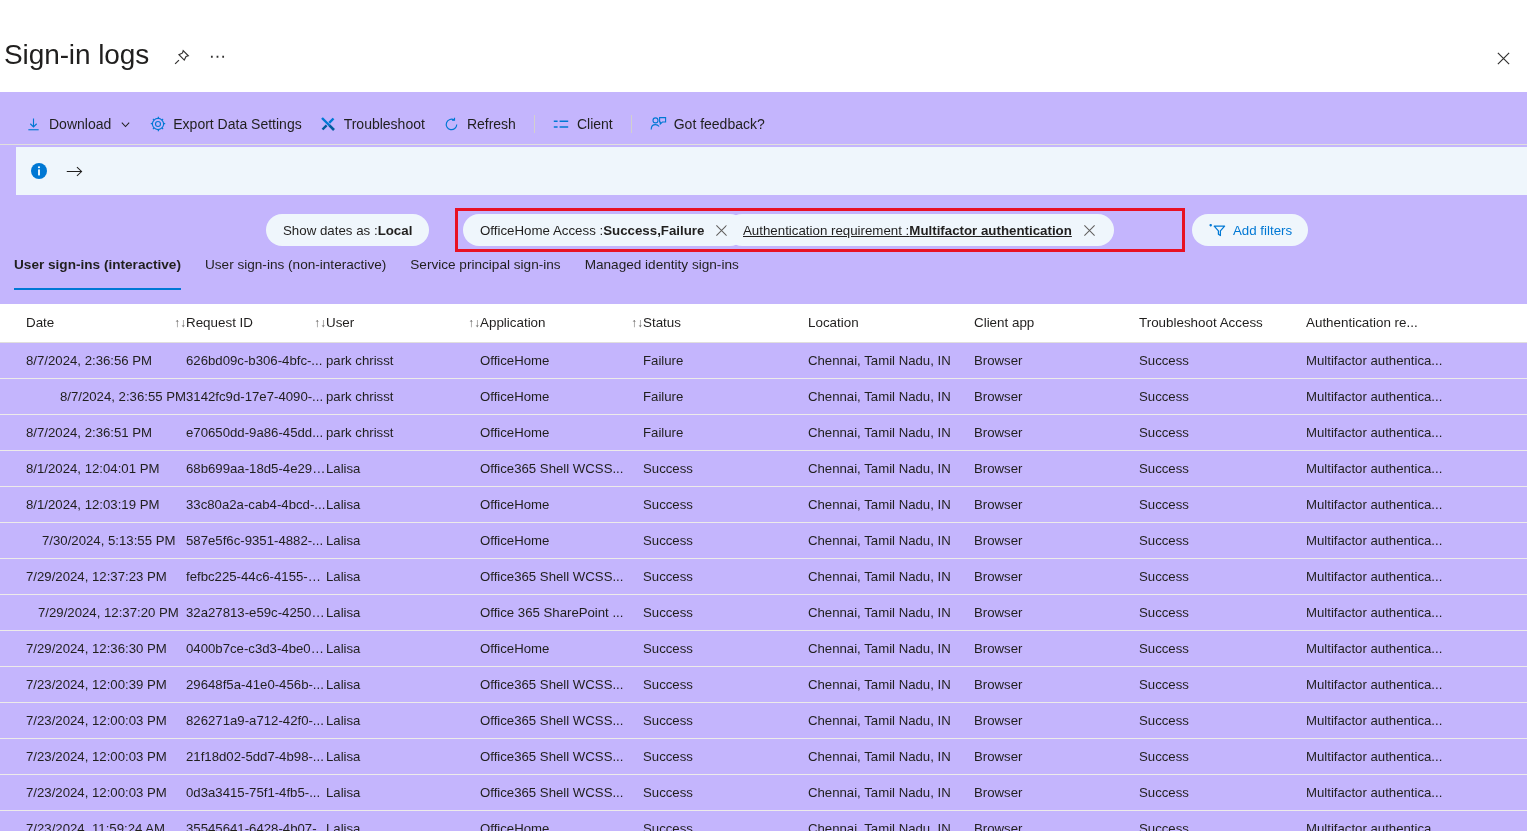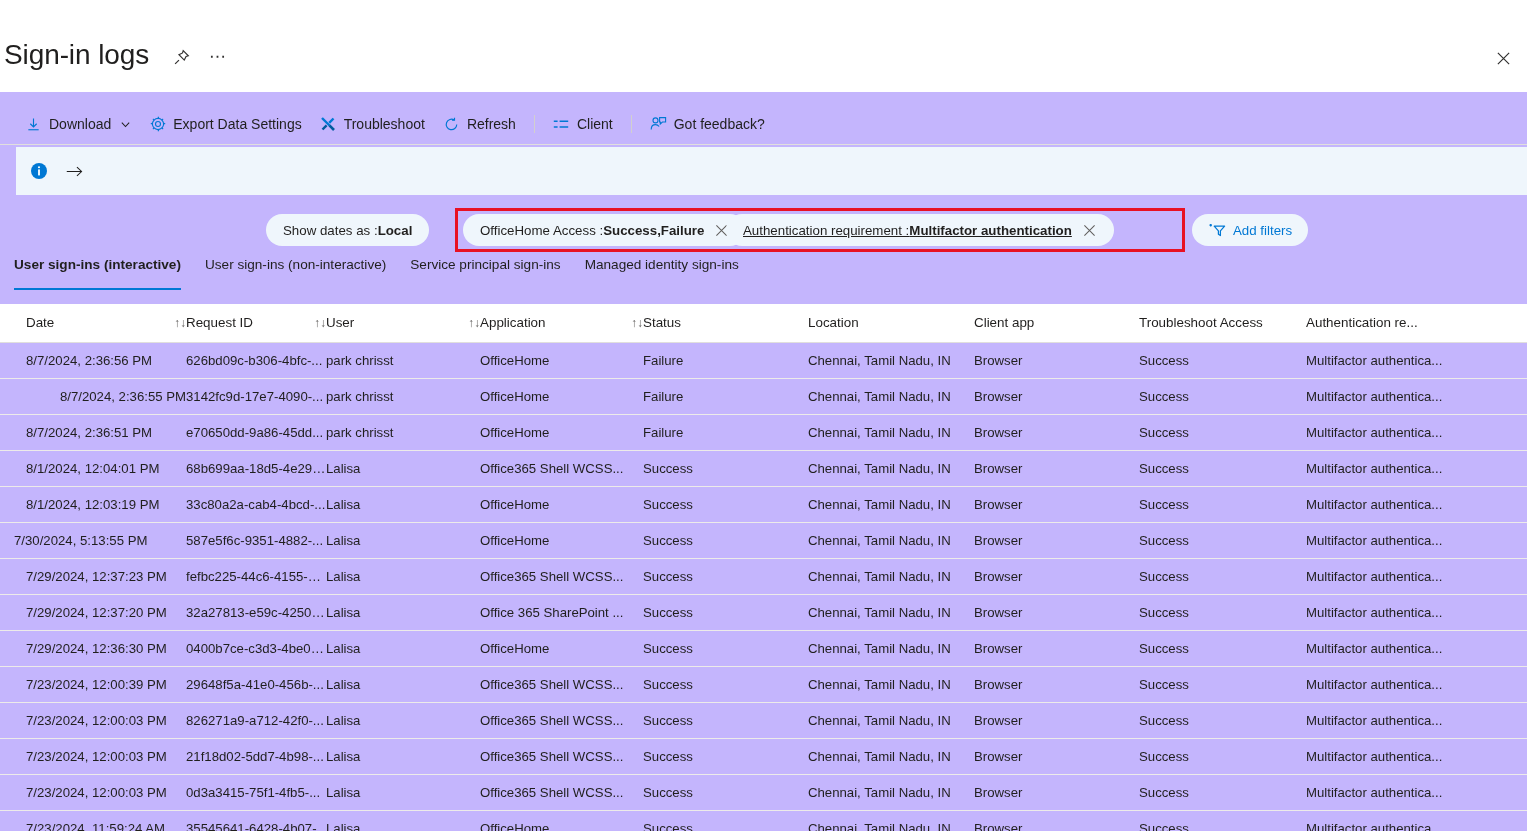--- a/index.html
+++ b/index.html
@@ -508,21 +508,21 @@
               <span class="nowrap">Browser</span>
             </td>
             <td>
               <span class="nowrap">Success</span>
             </td>
             <td>
               <span class="nowrap">Multifactor authentica...</span>
             </td>
           </tr>
           <tr>
-            <td style="padding-left: 14px; margin-top: 14px;">
+            <td style="padding-left: 42px; margin-top: 14px;">
               <span class="nowrap">7/30/2024, 5:13:55 PM</span>
             </td>
             <td>
               <span class="nowrap">587e5f6c-9351-4882-...</span>
             </td>
             <td>
               <span class="nowrap">Lalisa</span>
             </td>
             <td>
               <span class="nowrap">OfficeHome</span>
@@ -566,21 +566,21 @@
               <span class="nowrap">Browser</span>
             </td>
             <td>
               <span class="nowrap">Success</span>
             </td>
             <td>
               <span class="nowrap">Multifactor authentica...</span>
             </td>
           </tr>
           <tr>
-            <td style="padding-left: 26px;">
+            <td style="padding-left: 38px;">
               <span class="nowrap">7/29/2024, 12:37:20 PM</span>
             </td>
             <td>
               <span class="nowrap">32a27813-e59c-4250-...</span>
             </td>
             <td>
               <span class="nowrap">Lalisa</span>
             </td>
             <td>
               <span class="nowrap">Office 365 SharePoint ...</span>

